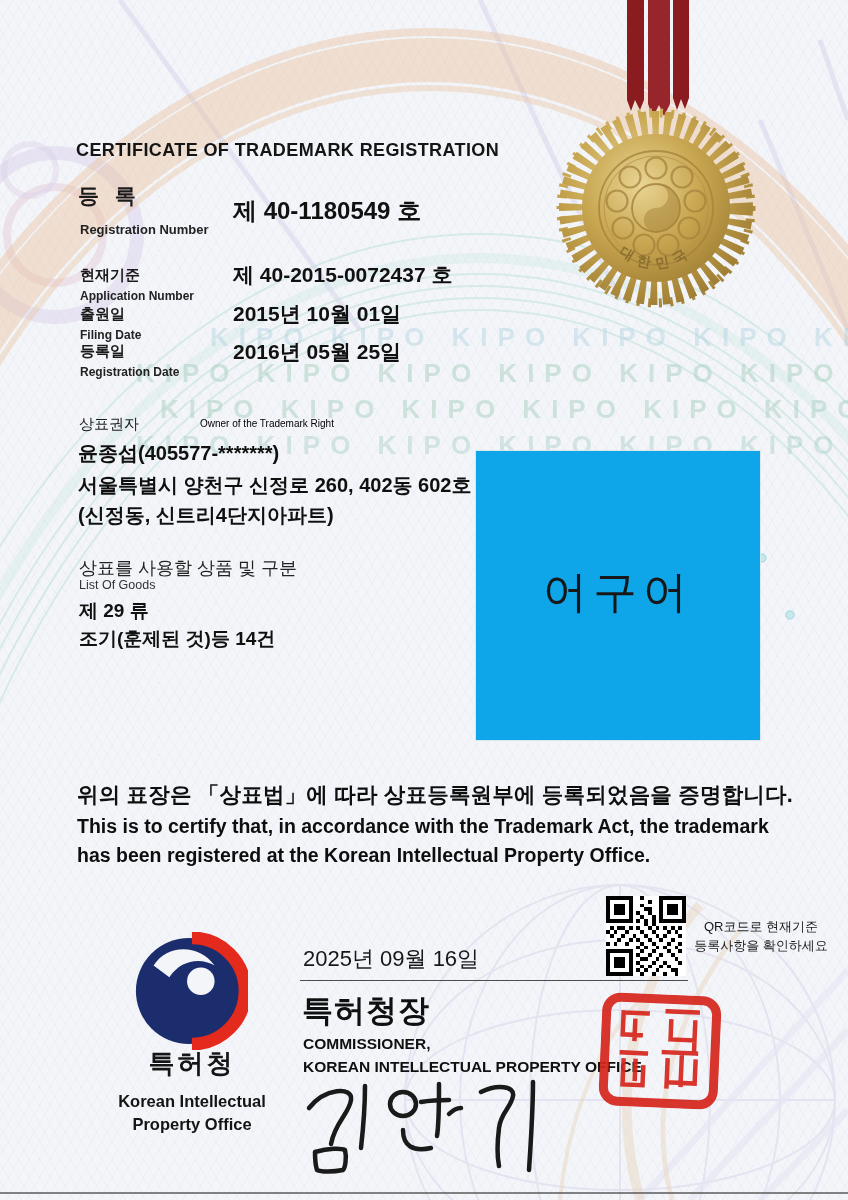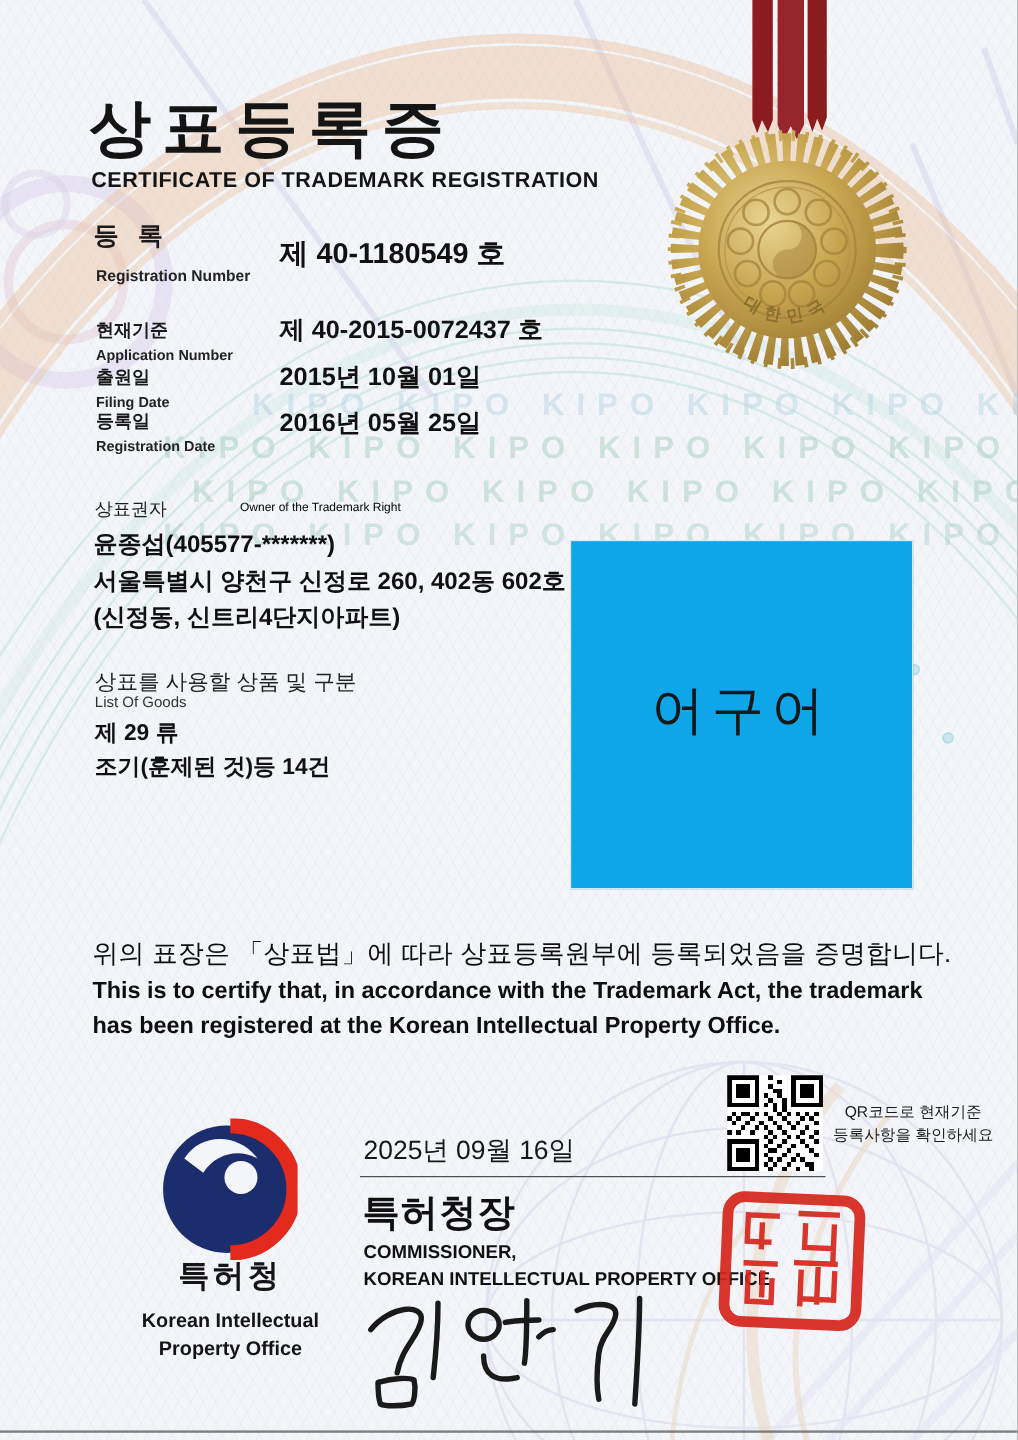--- a/index.html
+++ b/index.html
@@ -24,21 +24,21 @@
   .lab-ko{font-size:15px;font-weight:bold;color:#1a1a1a;}
   .lab-en{font-size:12px;font-weight:bold;color:#222;}
   .val-lg{font-size:24px;font-weight:bold;color:#111;margin-top:10px;}
   .val{font-size:21px;font-weight:bold;color:#111;}
   .owner-lab-en{font-size:10px;font-weight:bold;color:#000000;margin-left:48px;}
   .owner-name{font-size:20px;font-weight:bold;color:#101010;}
   .owner-addr{font-size:20px;font-weight:bold;color:#101010;width:402px;line-height:30px;}
   .goods-class{font-size:19px;font-weight:bold;}
   .tm-box{left:475px;top:450px;width:284px;height:289px;background:#0ea5e9;border:1px solid #dce6ee;}
   .tm-text{width:100%;text-align:center;top:112px;font-size:44px;font-weight:500;letter-spacing:6px;color:#181818;}
-  .stmt-ko{left:77px;top:780px;font-size:21.5px;font-weight:normal;letter-spacing:.2px;color:#0e0e0e;}
+  .stmt-ko{left:77px;top:780px;font-size:21.5px;font-weight:bold;letter-spacing:.2px;color:#0e0e0e;}
   .stmt-en{left:77px;top:812px;width:730px;font-size:19.5px;font-weight:bold;line-height:29px;color:#0e0e0e;}
   .qr-caption{left:686px;top:917px;width:150px;font-size:13px;font-weight:normal;text-align:center;line-height:19px;color:#1a1a1a;}
   .issue-date{left:303px;top:944px;font-size:22px;color:#171717;}
   .date-rule{left:300px;top:980px;width:388px;height:0;border-top:1.6px solid #4c4c4c;}
   .comm-ko{left:302px;top:990px;font-size:31px;font-weight:bold;letter-spacing:1px;color:#101010;}
   .comm-en{left:303px;top:1032px;font-size:15.5px;font-weight:bold;line-height:23px;color:#101010;}
   .org-ko{left:112px;top:1046px;width:160px;text-align:center;font-size:26px;font-weight:bold;letter-spacing:3px;color:#151515;}
   .org-en{left:92px;top:1090px;width:200px;text-align:center;font-size:16.5px;font-weight:bold;line-height:23px;color:#141414;}
   .scan-line{left:0;top:1192px;width:848px;height:2px;background:#595959;opacity:.75;}
   .wm-row{font-size:26px;font-weight:bold;letter-spacing:10px;white-space:nowrap;}
@@ -142,21 +142,20 @@
       <circle cx="74" cy="69" r="10.5"></circle>
     </g>
     <circle cx="100" cy="100" r="24" fill="none" stroke="#a5833c" stroke-width="1.8" opacity=".85"></circle>
     <path d="M100,76 a24,24 0 0 1 0,48 a12,12 0 0 1 0,-24 a12,12 0 0 0 0,-24 Z" fill="#a5833c" opacity=".5"></path>
     <path id="sealArc" d="M55,136 A55,55 0 0 0 145,136" fill="none"></path>
     <text font-size="14" fill="#8b6f2f" letter-spacing="6" font-weight="bold">
       <textPath href="#sealArc" startOffset="50%" text-anchor="middle">대한민국</textPath>
     </text>
   </svg>
 
-  <div class="abs title-ko">상표등록증</div>
   <div class="abs title-en">CERTIFICATE OF TRADEMARK REGISTRATION</div>
 
   <div class="abs lab-ko-lg" style="left:78px;top:182px">등 록</div>
   <div class="abs lab-en" style="left:80px;top:222px;font-size:13px">Registration Number</div>
   <div class="abs val-lg" style="left:233px;top:185px">제 40-1180549 호</div>
 
   <div class="abs lab-ko" style="left:80px;top:266px">현재기준</div>
   <div class="abs lab-en" style="left:80px;top:289px">Application Number</div>
   <div class="abs val" style="left:233px;top:261px">제 40-2015-0072437 호</div>
 

